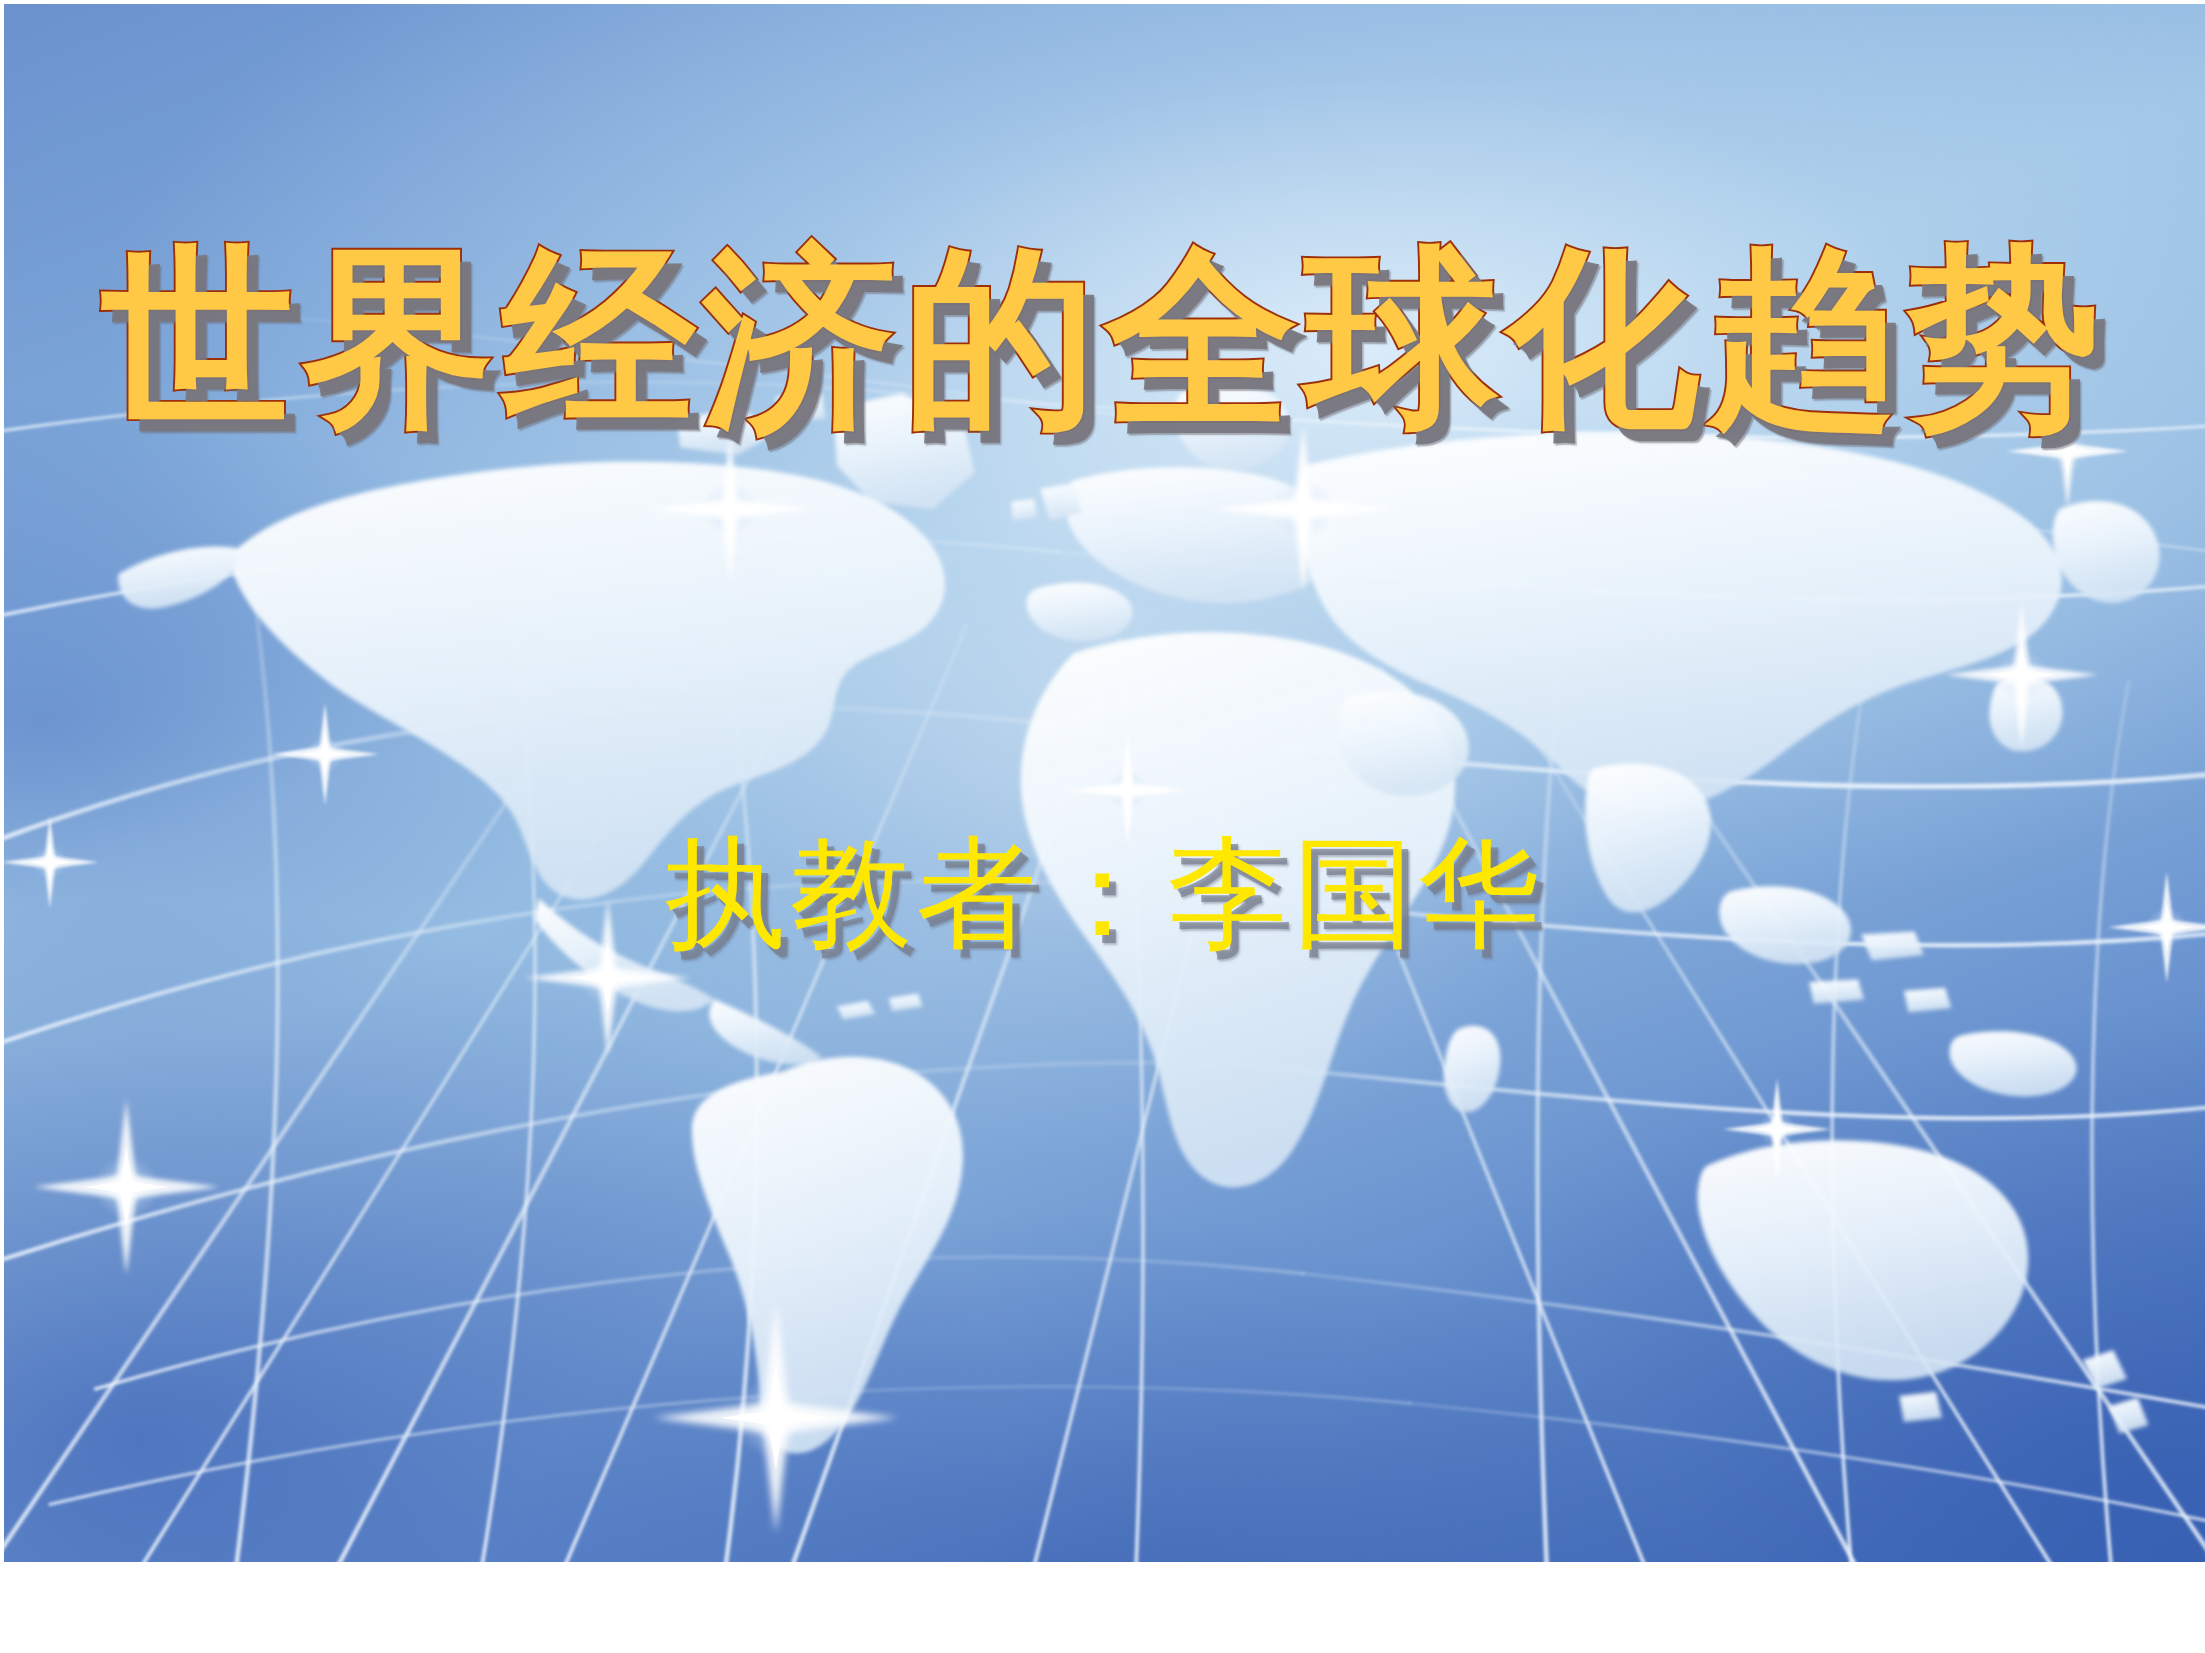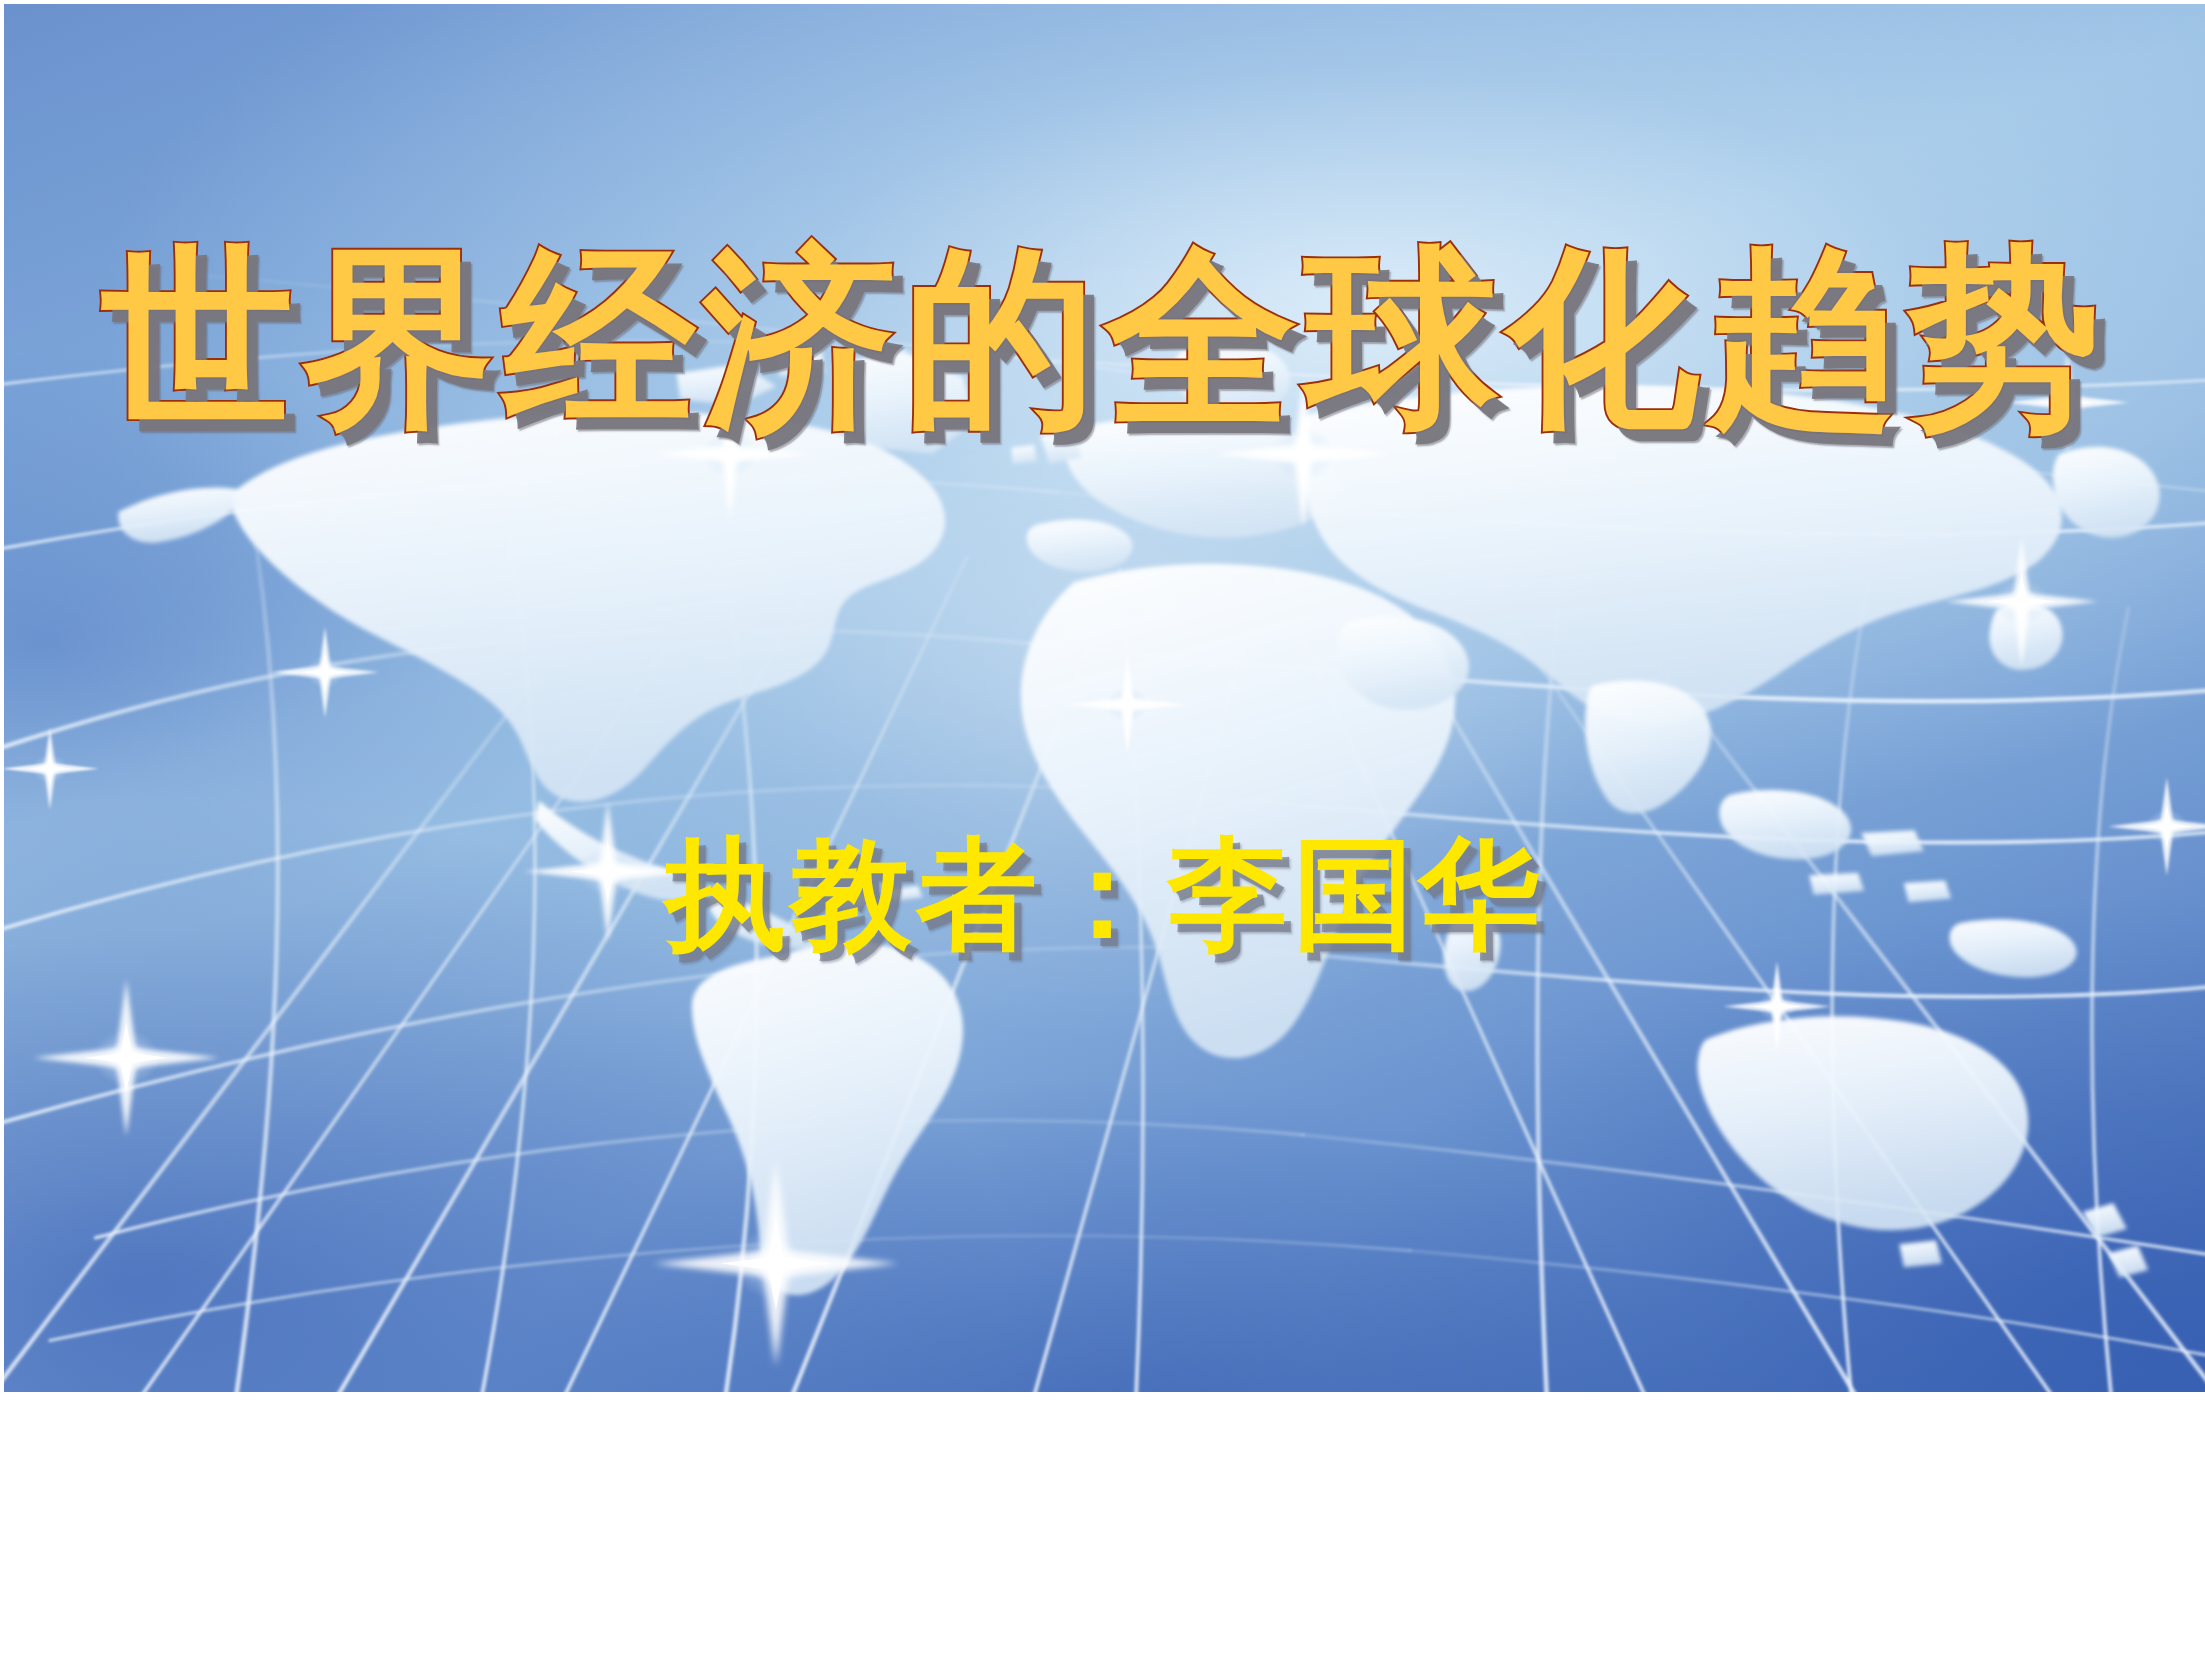--- a/index.html
+++ b/index.html
@@ -12,21 +12,21 @@
     width: 2205px;
     height: 1654px;
     overflow: hidden;
     font-family: "DejaVu Sans", "Liberation Sans", sans-serif;
   }
 
   
   .slide {
     position: relative;
     width: 2205px;
-    height: 1392px;
+    height: 1562px;
     overflow: hidden;
     background: #5d86c6;
     border-top: 4.6px solid #ffffff;
     border-left: 4.6px solid #ffffff;
     box-sizing: border-box;
   }
 
   
   .bg-layer {
     position: absolute;
@@ -91,21 +91,21 @@
     right: 0;
     z-index: 40;
     text-align: center;
   }
   .subtitle-one { top: 823px; }
   .subtitle-two { top: 1124px; }
 
   .subtitle-text {
     display: inline-block;
     font-family: "DejaVu Serif", "Liberation Serif", serif;
-    font-weight: 700;
+    font-weight: 400;
     font-size: 121px;
     line-height: 1.1;
     letter-spacing: 4.6px;
     white-space: nowrap;
     color: #ffe800;
     text-shadow:
       6.9px 8.4px 0 rgba(118,124,140,0.70),
       8.4px 10px 2.3px rgba(100,108,128,0.42);
   }
   .subtitle-two .subtitle-text { letter-spacing: 1.5px; }

